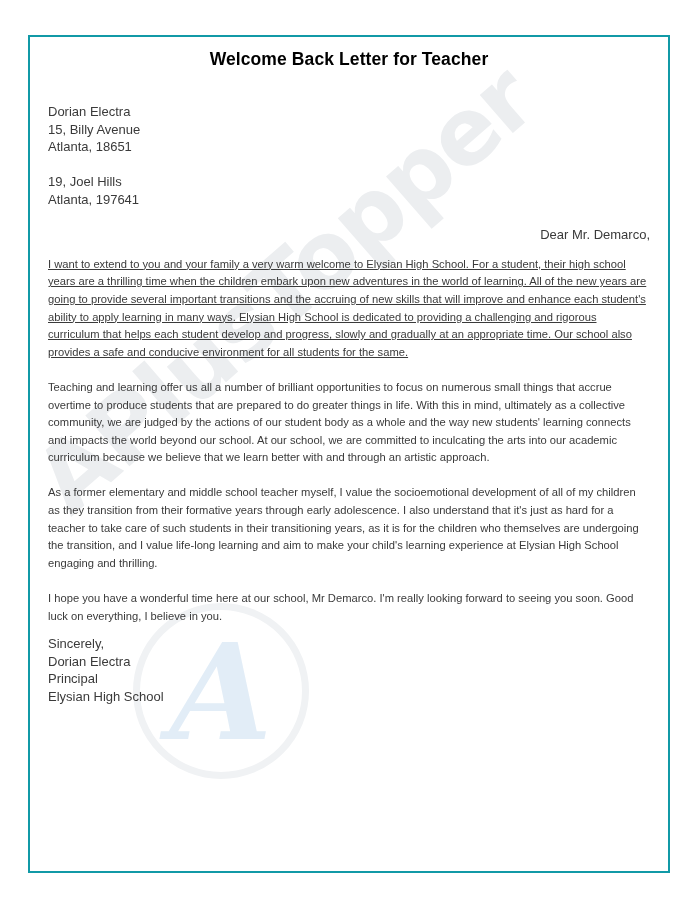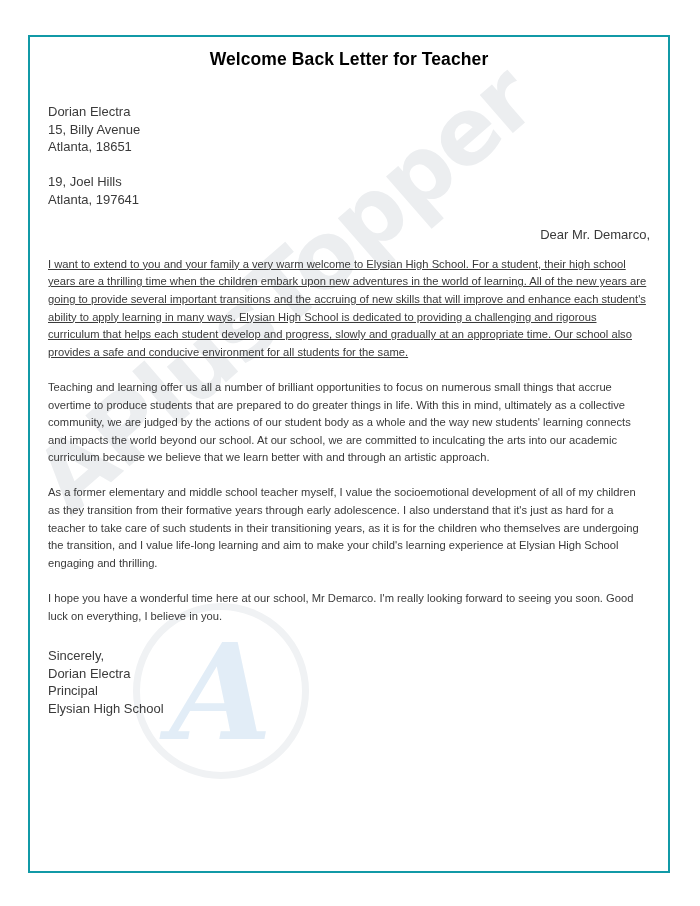--- a/index.html
+++ b/index.html
@@ -145,21 +145,21 @@
     padding: 0;
     margin-top: 17.6px;
     color: #3a3a3a;
     font-size: 11.2px;
     line-height: 17.6px;
     text-align: left;
   }
 
   #para-1 { margin-top: 12px; text-decoration: underline; }
 
-  #signature-block { margin-top: 22px; }
+  #signature-block { margin-top: 10px; }
 
   .sig-line { display: block; }
 </style>
 </head>
 <body>
 
 <div id="page">
 
   <div id="watermark-layer">
     <div id="watermark-text">APlusTopper</div>

